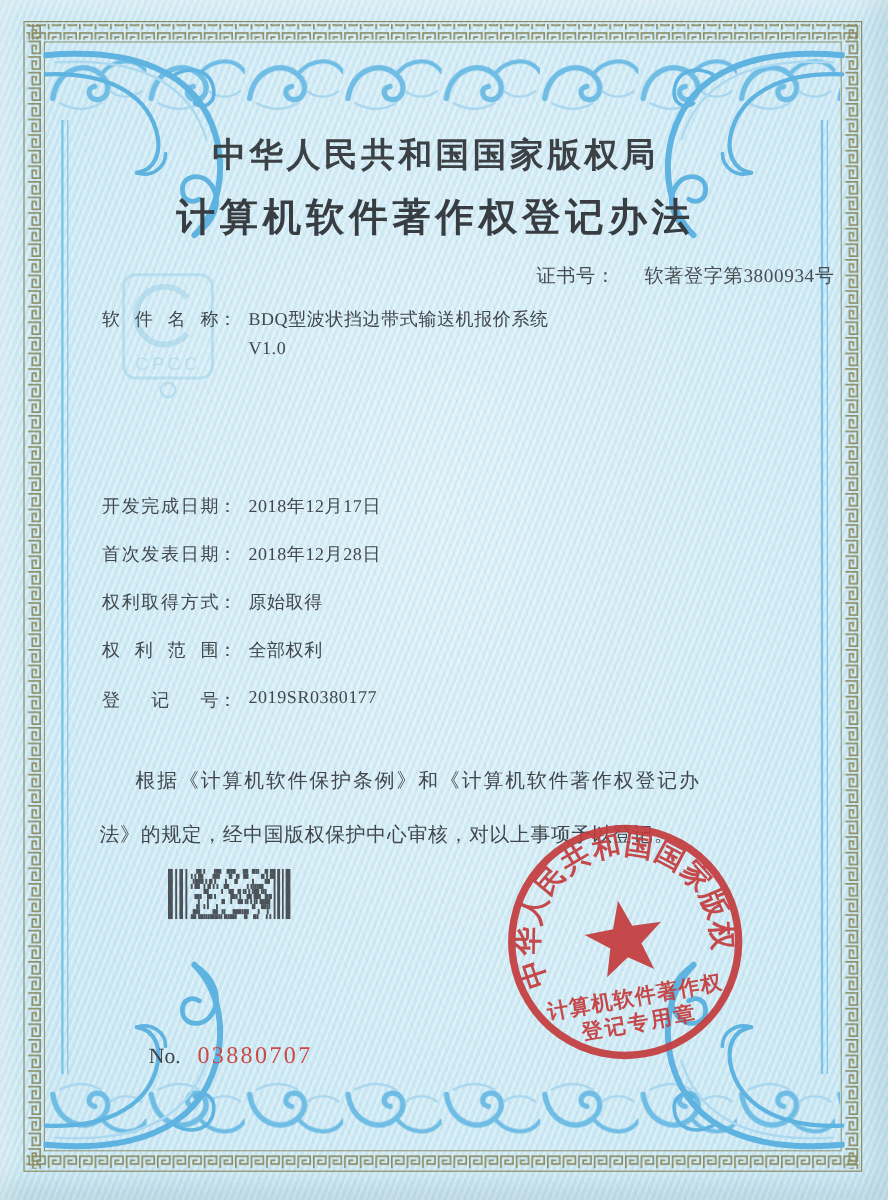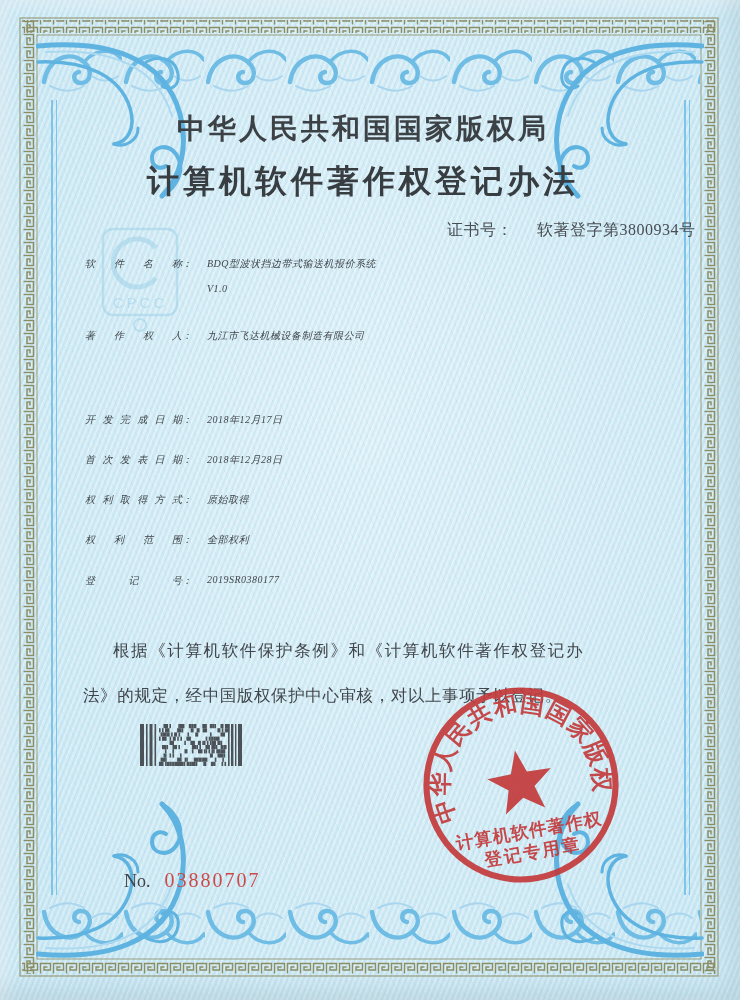--- a/index.html
+++ b/index.html
@@ -26,21 +26,21 @@
   .cert-title {
     position:absolute; top:160px; left:0; width:726px; text-align:center;
     font-size:32px; font-weight:bold; letter-spacing:4px; color:#383d42;
   }
   .certno {
     position:absolute; top:220px; left:447px; font-size:16px; color:#474d52;
     letter-spacing:0.5px; white-space:nowrap;
   }
   .certno .v { margin-left:24px; }
 
-  .field-row { position:absolute; left:85px; width:600px; height:22px; font-size:10px; color:#41474c;font-style:italic; }
+  .field-row { position:absolute; left:85px; width:600px; height:22px; font-size:15px; color:#41474c; }
   .f-label {
     display:inline-block; width:97px; text-align:justify; text-align-last:justify;
     letter-spacing:0; vertical-align:top;
   }
   .f-colon { display:inline-block; }
   .f-value { position:absolute; left:122px; top:0; white-space:nowrap; letter-spacing:0.5px; }
   .f-value2 { position:absolute; left:122px; top:26px; white-space:nowrap; letter-spacing:0.5px; }
 
   .row-name  { top:257px; }
   .row-owner { top:329px; }
@@ -149,24 +149,20 @@
   <div class="cert-title">计算机软件著作权登记办法</div>
 
   <div class="certno">
     <span>证书号：</span><span class="v">软著登字第3800934号</span>
   </div>
 
   <div class="field-row row-name">
     <span class="f-label">软件名称</span><span class="f-colon">：</span>
     <span class="f-value">BDQ型波状挡边带式输送机报价系统</span>
     <span class="f-value2">V1.0</span>
-  </div>
-  <div class="field-row row-owner">
-    <span class="f-label">著作权人</span><span class="f-colon">：</span>
-    <span class="f-value">九江市飞达机械设备制造有限公司</span>
   </div>
   <div class="field-row row-dev">
     <span class="f-label">开发完成日期</span><span class="f-colon">：</span>
     <span class="f-value">2018年12月17日</span>
   </div>
   <div class="field-row row-pub">
     <span class="f-label">首次发表日期</span><span class="f-colon">：</span>
     <span class="f-value">2018年12月28日</span>
   </div>
   <div class="field-row row-scope">

